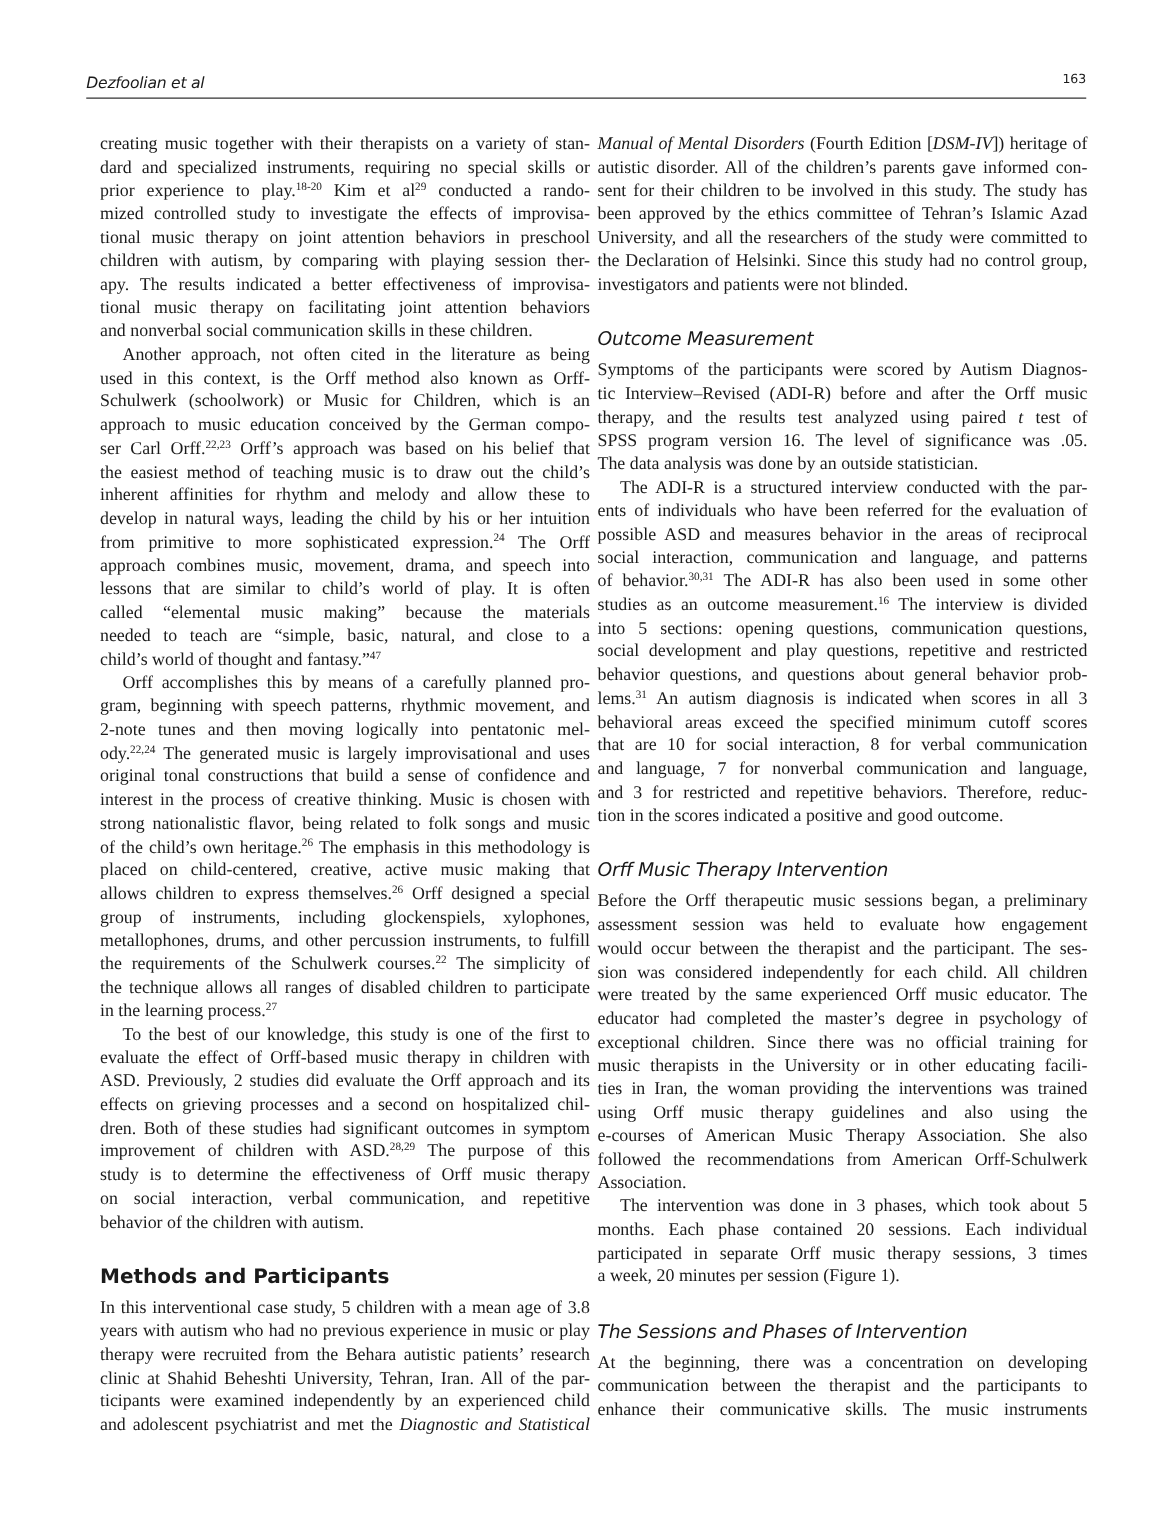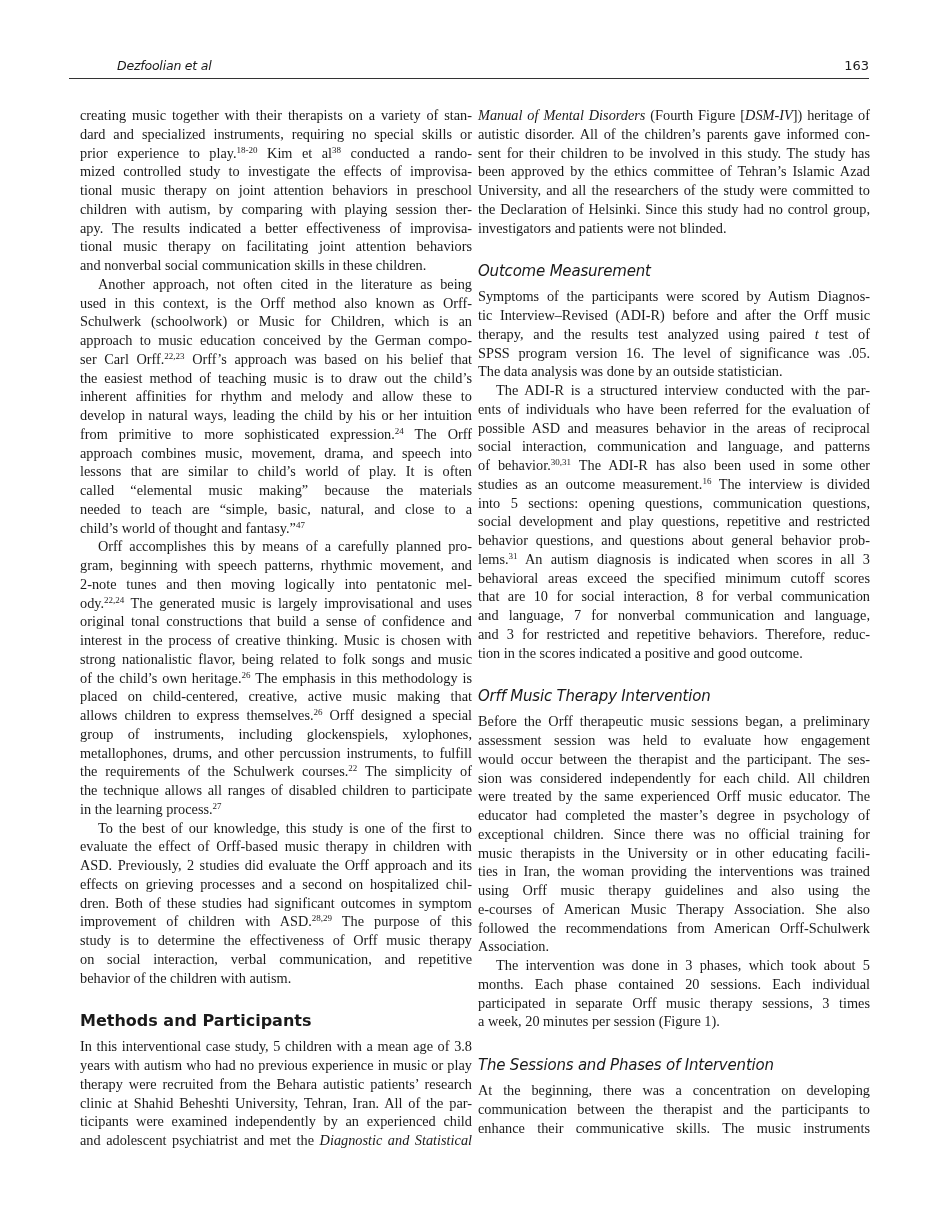--- a/index.html
+++ b/index.html
@@ -1,19 +1,19 @@
 <!DOCTYPE html>
 <html><head>
 <meta charset="utf-8">
 <style>
   html, body { margin: 0; padding: 0; background: #ffffff; }
   body { width: 937px; height: 1217px; position: relative; overflow: hidden; color: #1a1a1a; }
   .header { position: absolute; left: 69px; top: 58px; width: 800px; height: 20px; }
-  .running-head { position: absolute; left: 0; top: 0; font-family: "DejaVu Sans", sans-serif; font-style: italic; font-size: 12.5px; letter-spacing: -0.2px; margin-left: 48px; }
-  .page-num { position: absolute; right: 0; top: 0; font-family: "DejaVu Sans", sans-serif; font-size: 13px; }
+  .running-head { position: absolute; left: 0; top: 0; font-family: "DejaVu Sans", sans-serif; font-style: italic; font-size: 12.5px; letter-spacing: -0.2px; }
+  .page-num { position: absolute; right: 0; top: 0; font-family: "DejaVu Sans", sans-serif; font-size: 10px; }
   .rule { position: absolute; left: 69px; top: 78px; width: 800px; height: 0; border-top: 1.2px solid #333; }
   .col { position: absolute; top: 106px; width: 392px; font-family: "Liberation Serif", serif; font-size: 14.3px; }
   .col-left { left: 80px; }
   .col-right { left: 478px; }
   .line { display: block; height: 18.75px; line-height: 18.75px; white-space: nowrap; text-align: justify; text-align-last: justify; }
   .line.last { text-align-last: left; }
   .line.indent { padding-left: 18px; }
   sup { font-size: 9px; line-height: 0; vertical-align: 5px; }
   .gap { display: block; }
   .h-bold { font-family: "DejaVu Sans", sans-serif; font-weight: bold; font-size: 16px; height: 24px; line-height: 24px; display: block; }
@@ -26,21 +26,21 @@
 <div class="header">
   <span class="running-head">Dezfoolian et al</span>
   <span class="page-num">163</span>
 </div>
 <div class="rule"></div>
 
 <div class="col col-left" id="col-left">
     <div>
       <span class="line"><span>creating music together with their therapists on a variety of stan-</span></span>
       <span class="line"><span>dard and specialized instruments, requiring no special skills or</span></span>
-      <span class="line"><span>prior experience to play.</span><sup>18-20</sup><span> Kim et al</span><sup>38</sup><span> conducted a rando-</span></span>
+      <span class="line"><span>prior experience to play.</span><sup>18-20</sup><span> Kim et al</span><sup>29</sup><span> conducted a rando-</span></span>
       <span class="line"><span>mized controlled study to investigate the effects of improvisa-</span></span>
       <span class="line"><span>tional music therapy on joint attention behaviors in preschool</span></span>
       <span class="line"><span>children with autism, by comparing with playing session ther-</span></span>
       <span class="line"><span>apy. The results indicated a better effectiveness of improvisa-</span></span>
       <span class="line"><span>tional music therapy on facilitating joint attention behaviors</span></span>
       <span class="line last"><span>and nonverbal social communication skills in these children.</span></span>
     </div>
     <div>
       <span class="line indent"><span>Another approach, not often cited in the literature as being</span></span>
       <span class="line"><span>used in this context, is the Orff method also known as Orff-</span></span>
@@ -92,21 +92,21 @@
       <span class="line"><span>In this interventional case study, 5 children with a mean age of 3.8</span></span>
       <span class="line"><span>years with autism who had no previous experience in music or play</span></span>
       <span class="line"><span>therapy were recruited from the Behara autistic patients’ research</span></span>
       <span class="line"><span>clinic at Shahid Beheshti University, Tehran, Iran. All of the par-</span></span>
       <span class="line"><span>ticipants were examined independently by an experienced child</span></span>
       <span class="line"><span>and adolescent psychiatrist and met the </span><i>Diagnostic and Statistical</i></span>
     </div>
   </div>
 <div class="col col-right" id="col-right">
     <div>
-      <span class="line"><i>Manual of Mental Disorders</i><span> (Fourth Figure [</span><i>DSM-IV</i><span>]) heritage of</span></span>
+      <span class="line"><i>Manual of Mental Disorders</i><span> (Fourth Edition [</span><i>DSM-IV</i><span>]) heritage of</span></span>
       <span class="line"><span>autistic disorder. All of the children’s parents gave informed con-</span></span>
       <span class="line"><span>sent for their children to be involved in this study. The study has</span></span>
       <span class="line"><span>been approved by the ethics committee of Tehran’s Islamic Azad</span></span>
       <span class="line"><span>University, and all the researchers of the study were committed to</span></span>
       <span class="line"><span>the Declaration of Helsinki. Since this study had no control group,</span></span>
       <span class="line last"><span>investigators and patients were not blinded.</span></span>
     </div>
     <div class="gap" style="height: 22px;"></div>
     <div class="h-ital">Outcome Measurement</div>
     <div class="gap" style="height: 4px;"></div>

